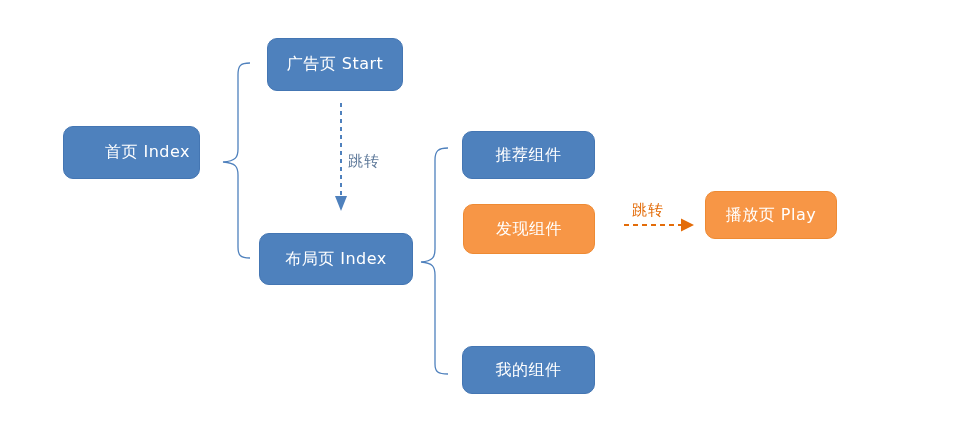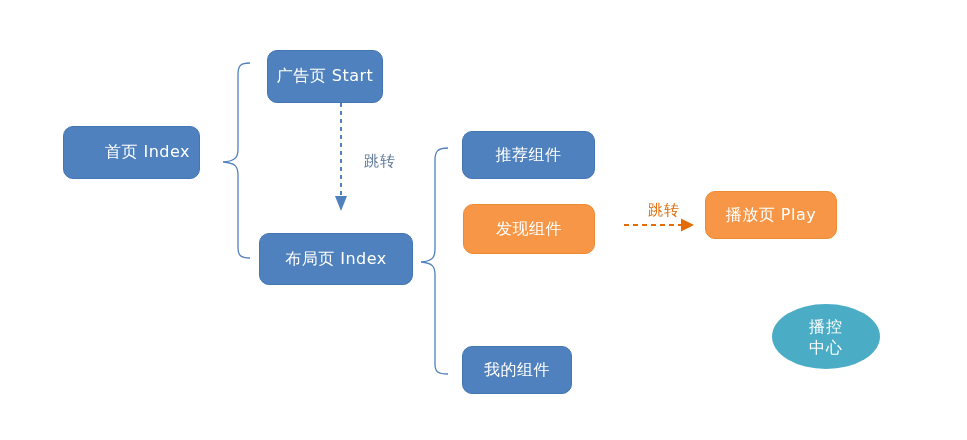--- a/index.html
+++ b/index.html
@@ -7,34 +7,34 @@
   #canvas{position:relative;width:967px;height:440px;background:#fff;overflow:hidden;}
   #connector-layer{position:absolute;left:0;top:0;width:967px;height:440px;}
 
   .node{position:absolute;display:flex;align-items:center;justify-content:center;
         color:#fff;font-size:16px;border-radius:10px;box-sizing:border-box;
         text-align:center;letter-spacing:0.5px;}
   .node-blue{background:var(--node-blue);border:1px solid var(--node-blue-border);}
   .node-orange{background:var(--node-orange);border:1px solid var(--node-orange-border);}
 
   .n-index    {left:63px;  top:126px; width:137px; height:53px;padding-left:32px;}
-  .n-start    {left:267px; top:38px;  width:116px; height:53px;margin-top:12px;}
+  .n-start    {left:267px; top:38px;  width:136px; height:53px;}
   .n-layout   {left:259px; top:233px; width:154px; height:52px;}
   .n-recommend{left:462px; top:131px; width:133px; height:48px;font-family:Liberation Serif, serif;}
   .n-discover {left:463px; top:204px; width:132px; height:50px;}
   .n-dynamic  {left:462px; top:274px; width:133px; height:48px;}
-  .n-mine     {left:462px; top:346px; width:110px; height:48px;}
+  .n-mine     {left:462px; top:346px; width:133px; height:48px;}
   .n-play     {left:705px; top:191px; width:132px; height:48px;}
 
   .ellipse{position:absolute;left:772px;top:304px;width:108px;height:65px;
            background:var(--node-teal);border-radius:50%;display:flex;
            flex-direction:column;align-items:center;justify-content:center;
            color:#fff;font-size:16px;line-height:21px;letter-spacing:1px;}
 
-  .edge-label{position:absolute;font-size:15px;letter-spacing:1px;margin-left:16px;}
+  .edge-label{position:absolute;font-size:15px;letter-spacing:1px;}
   .edge-label-blue{left:348px;top:152px;color:var(--label-blue);}
   .edge-label-orange{left:632px;top:201px;color:var(--label-orange);}
 </style>
 </head>
 <body>
 
 <div id="canvas">
 
   <svg id="connector-layer" viewBox="0 0 967 440" xmlns="http://www.w3.org/2000/svg">
 
@@ -57,22 +57,18 @@
 
   <div class="node node-blue n-recommend">推荐组件</div>
 
   <div class="node node-orange n-discover">发现组件</div>
 
 
   <div class="node node-blue n-mine">我的组件</div>
 
   <div class="node node-orange n-play">播放页 Play</div>
 
-  <div class="ellipse">
-    <span>播控</span>
-    <span>中心</span>
-  </div>
 
   <div class="edge-label edge-label-blue">跳转</div>
 
   <div class="edge-label edge-label-orange">跳转</div>
 
 </div>
 
 </body></html>

